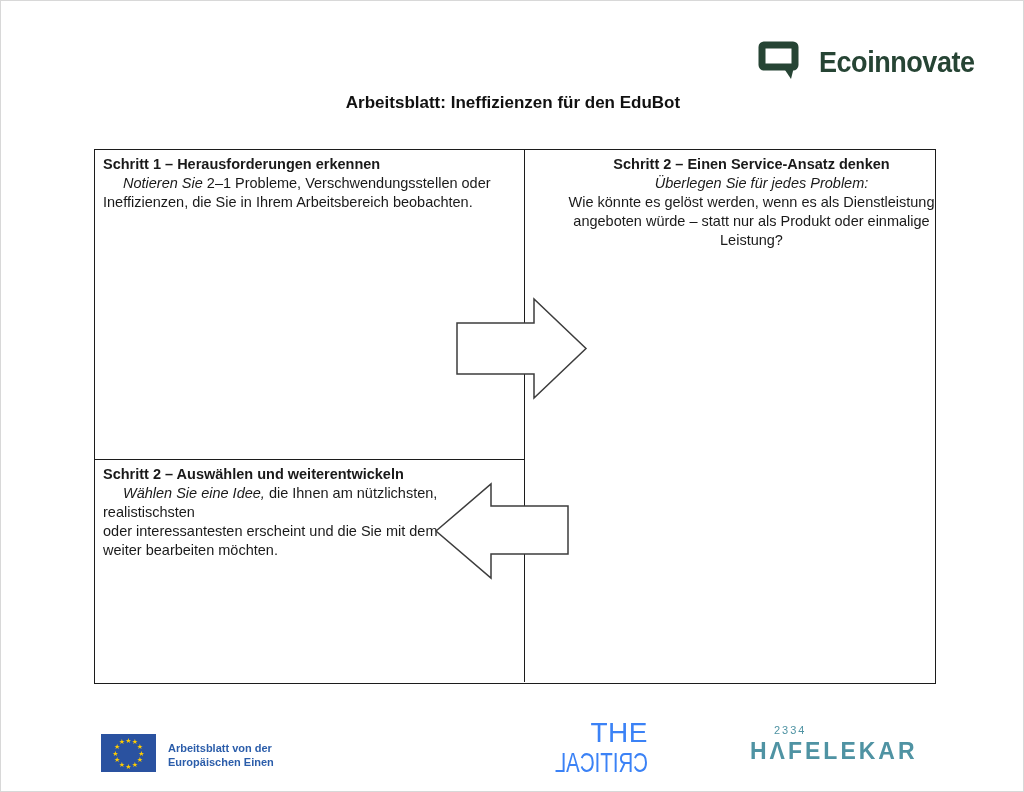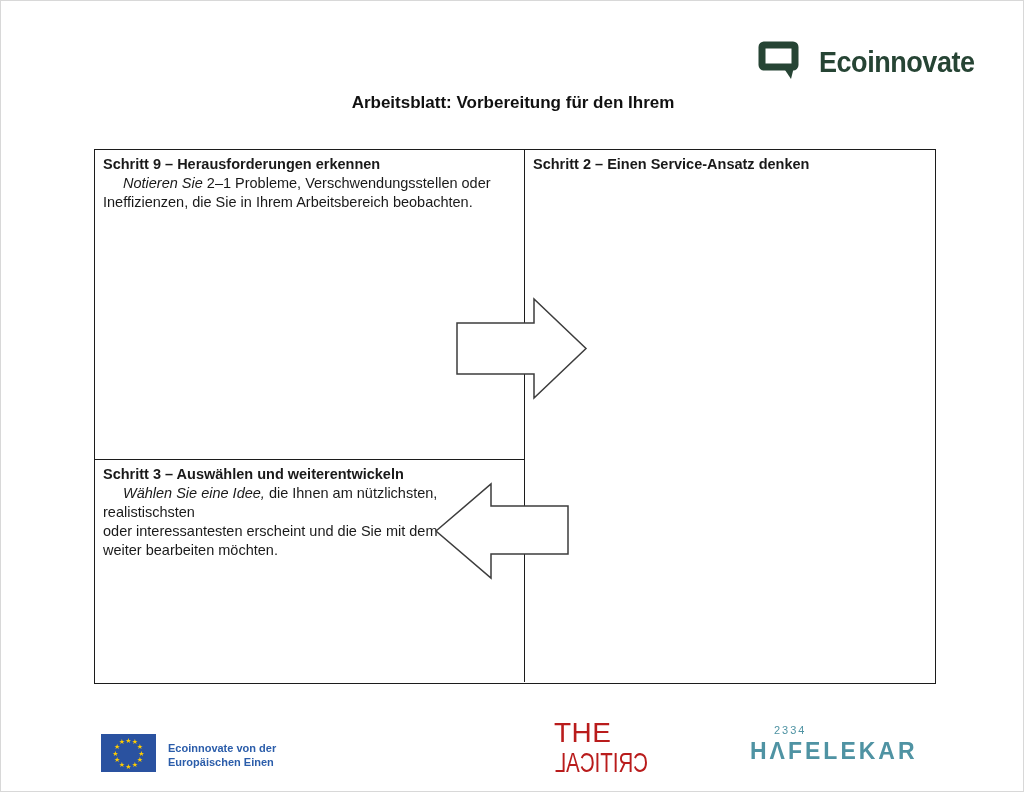--- a/index.html
+++ b/index.html
@@ -27,32 +27,32 @@
 
   
   .grid { position:absolute; left:93px; top:148px; width:842px; height:535px;
           border:1.5px solid #1c1c1c; box-sizing:border-box; }
   .cell { position:absolute; box-sizing:border-box; padding:5px 8px; font-size:14.5px; line-height:19px; }
   .cell .h { font-weight:700; }
   .cell .b { white-space:pre-line; }
   .cell .b i { font-style:italic;margin-left:20px; }
   .cell1 { left:0; top:0; width:430px; height:310px; border-right:1.5px solid #1c1c1c; border-bottom:1.5px solid #1c1c1c; }
   .cell3 { left:0; top:310px; width:430px; height:222px; border-right:1.5px solid #1c1c1c; }
-  .cell2 { left:430px; top:0; width:409px; height:532px; }
+  .cell2 { left:452px; top:0; width:409px; height:532px;text-align:center; }
 
   
   .arrow { position:absolute; z-index:5; }
   .arrow-right { left:455px; top:296px; }
   .arrow-left  { left:433px; top:481px; }
 
   
   .eu { position:absolute; left:100px; top:733px; display:flex; align-items:center; gap:12px; }
   .eu-text { font-size:11px; font-weight:700; line-height:14px; }
 
-  .critical { position:absolute; left:553px; top:717px; color:#b91c1c; }
+  .critical { position:absolute; left:553px; top:717px; color:#3b82f6;text-align:right; }
   .critical .l1 { font-size:28px; font-weight:400; line-height:30px; letter-spacing:0.5px; }
   .critical .l2wrap { width:94px; height:30px; overflow:visible; }
   .critical .l2 {
     display:inline-block; font-size:28px; font-weight:400; line-height:30px;
     transform:scale(-0.73,1); transform-origin:left center;
     position:relative; left:94px; white-space:nowrap;
   }
 
   .hafelekar { position:absolute; left:749px; top:723px; }
   .haf-num { font-size:11px; letter-spacing:2px; margin-left:24px; font-weight:400; }
@@ -66,33 +66,37 @@
   <div class="brand">
     <span>
       <svg width="42" height="40" viewBox="0 0 42 40">
         <rect x="5" y="6" width="33" height="22" rx="2" fill="none" stroke-width="7" stroke="#264434"></rect>
         <polygon points="26,28 37,28 34,40" fill="#264434"></polygon>
       </svg>
     </span>
     <span class="wordmark" style="color: rgb(38, 68, 52);">Ecoinnovate</span>
   </div>
 
-  <div class="title">Arbeitsblatt: Vorbereitung für den Ihrem</div>
+  <div class="title">Arbeitsblatt: Ineffizienzen für den EduBot</div>
 
   <div class="grid">
     <div class="cell cell1">
-      <div class="h">Schritt 9 – Herausforderungen erkennen</div>
+      <div class="h">Schritt 1 – Herausforderungen erkennen</div>
       <div class="b"><i>Notieren Sie</i><span> 2–1 Probleme, Verschwendungsstellen oder
 Ineffizienzen, die Sie in Ihrem Arbeitsbereich beobachten.</span></div>
     </div>
     <div class="cell cell2">
       <div class="h">Schritt 2 – Einen Service-Ansatz denken</div>
+      <div class="b"><i>Überlegen Sie für jedes Problem:</i><span>
+Wie könnte es gelöst werden, wenn es als Dienstleistung
+angeboten würde – statt nur als Produkt oder einmalige
+Leistung?</span></div>
     </div>
     <div class="cell cell3">
-      <div class="h">Schritt 3 – Auswählen und weiterentwickeln</div>
+      <div class="h">Schritt 2 – Auswählen und weiterentwickeln</div>
       <div class="b"><i>Wählen Sie eine Idee,</i><span> die Ihnen am nützlichsten, realistischsten
 oder interessantesten erscheint und die Sie mit dem EduBot
 weiter bearbeiten möchten.</span></div>
     </div>
   </div>
 
   <svg class="arrow arrow-right" width="132" height="103" viewBox="0 0 132 103">
     <polygon points="1,26 78,26 78,2 130,51.5 78,101 78,77 1,77" fill="#ffffff" stroke="#3d3d3d" stroke-width="1.5"></polygon>
   </svg>
   <svg class="arrow arrow-left" width="136" height="98" viewBox="0 0 136 98">
@@ -113,21 +117,21 @@
           <text x="27.5" y="34.5">★</text>
             <text x="21" y="32.8">★</text>
           <text x="16.2" y="28">★</text>
             <text x="14.5" y="21.5">★</text>
           <text x="16.2" y="15">★</text>
             <text x="21" y="10.2">★</text>
         </g>
       </svg>
     </span>
     <div class="eu-text" style="color: rgb(43, 93, 170);">
-      <div>Ecoinnovate von der</div>
+      <div>Arbeitsblatt von der</div>
       <div>Europäischen Einen</div>
     </div>
   </div>
 
   <div class="critical">
     <div class="l1">THE</div>
     <div class="l2wrap">
       <span class="l2">CRITICAL</span>
     </div>
   </div>

